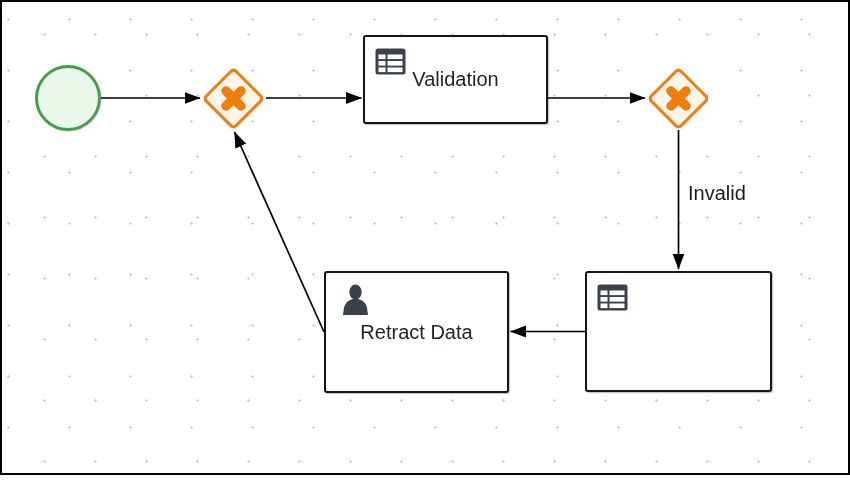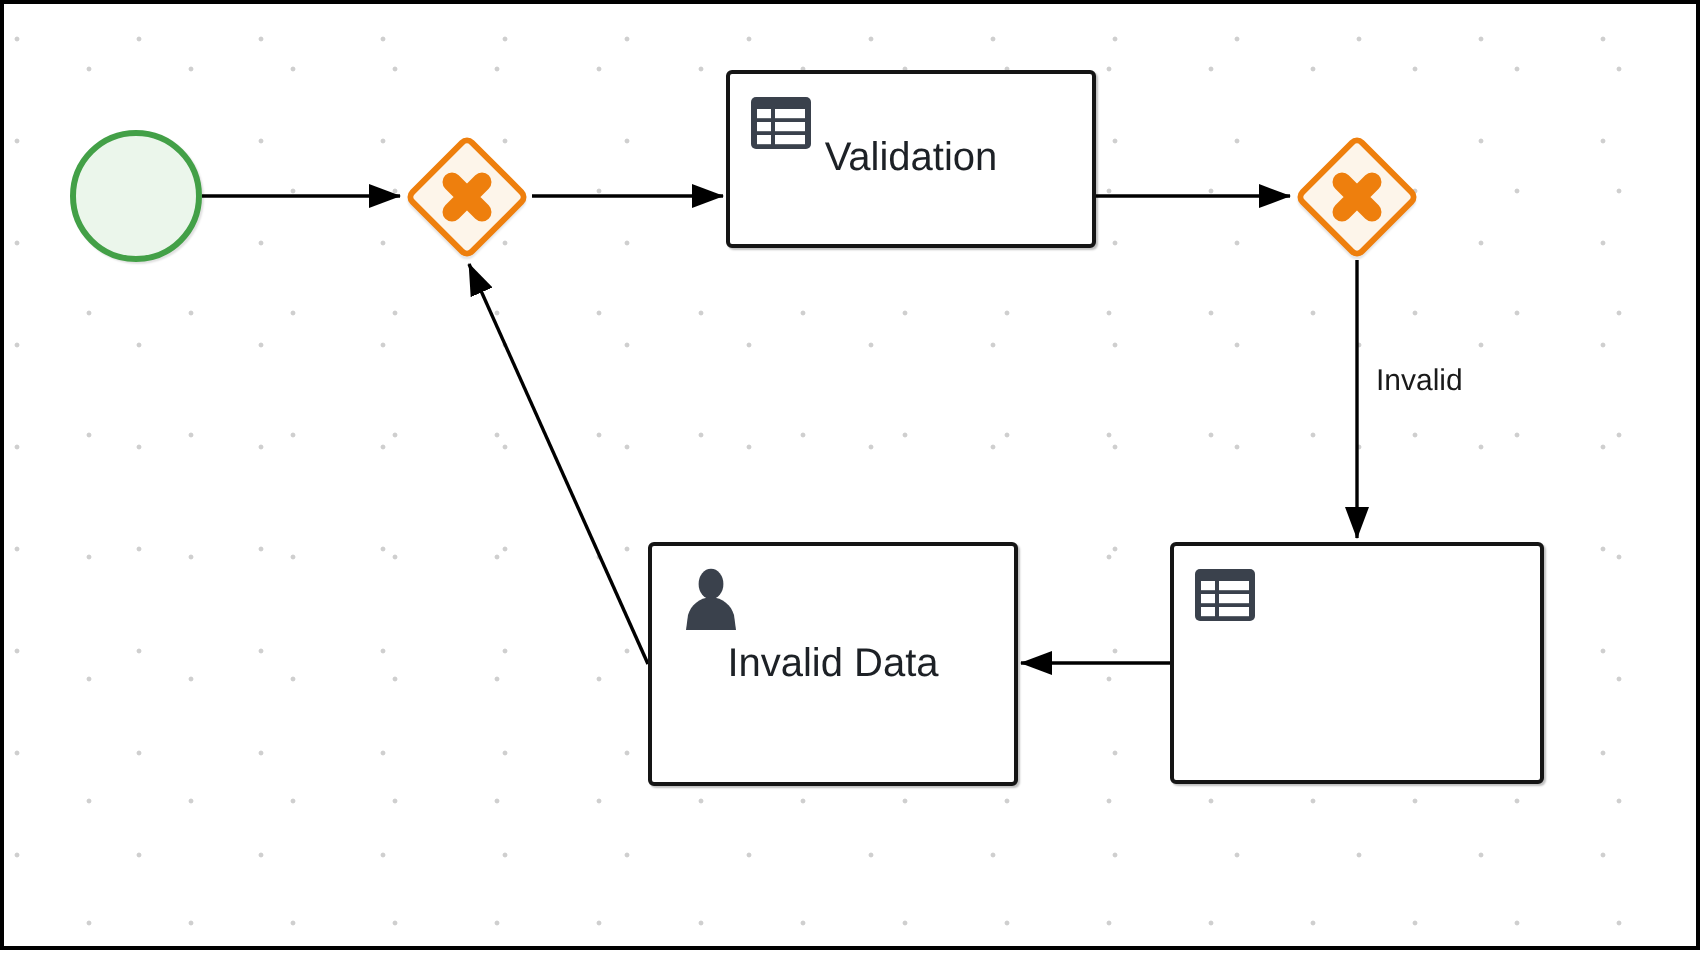--- a/index.html
+++ b/index.html
@@ -88,21 +88,21 @@
     max-width: 140px;
   }
   #task-validation { left: 361px; top: 33px;  width: 185px; height: 89px; }
   #task-retract    { left: 583px; top: 269px; width: 187px; height: 121px; }
   #task-correct    { left: 322px; top: 269px; width: 185px; height: 122px; }
   #gateway-merge    { left: 199px; top: 64px; }
   #gateway-decision { left: 644px; top: 64px; }
   .edge-label {
     position: absolute;
     left: 686px; top: 180px;
-    font-size: 15px;
+    font-size: 20px;
     color: #1a1a1a;
     white-space: nowrap;
   }
 </style>
 </head>
 <body>
 
 <div class="canvas">
 
   <svg class="flows">
@@ -160,16 +160,16 @@
       <rect x="3.5" y="19.5" width="7" height="4.6" fill="#ffffff"></rect>
       <rect x="12.5" y="19.5" width="15" height="4.6" fill="#ffffff"></rect>
     </svg>
   </div>
 
   <div class="task" id="task-correct">
     <svg class="task-icon" width="27" height="34" viewBox="0 0 27 34" style="left:16px;">
       <ellipse cx="13.5" cy="8" rx="6.2" ry="7.6" fill="#3a414c"></ellipse>
       <path d="M13.5,14.5 C7.5,15 3.5,18.5 2,23.5 L1,31 L26,31 L25,23.5 C23.5,18.5 19.5,15 13.5,14.5 Z" fill="#3a414c"></path>
     </svg>
-    <div class="task-label">Invalid Data</div>
+    <div class="task-label">Retract Data</div>
   </div>
 
 </div>
 
 </body></html>

